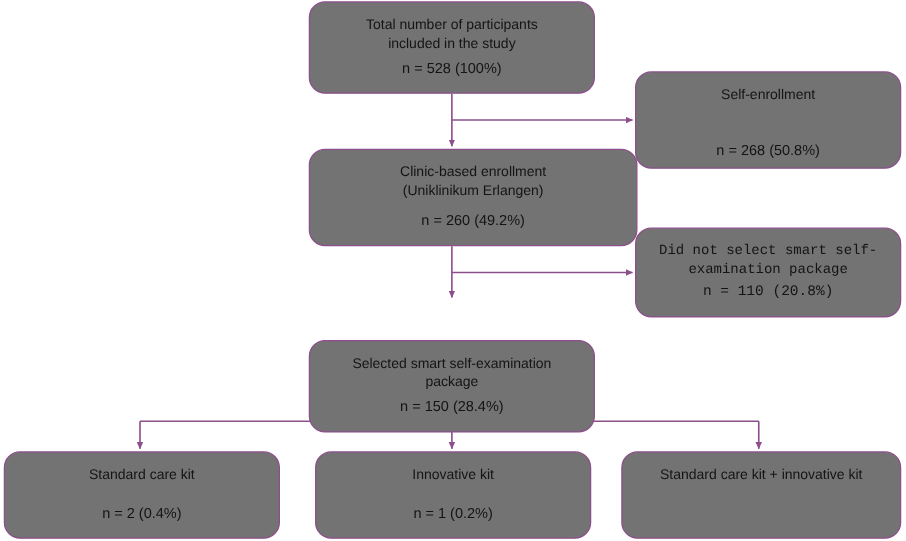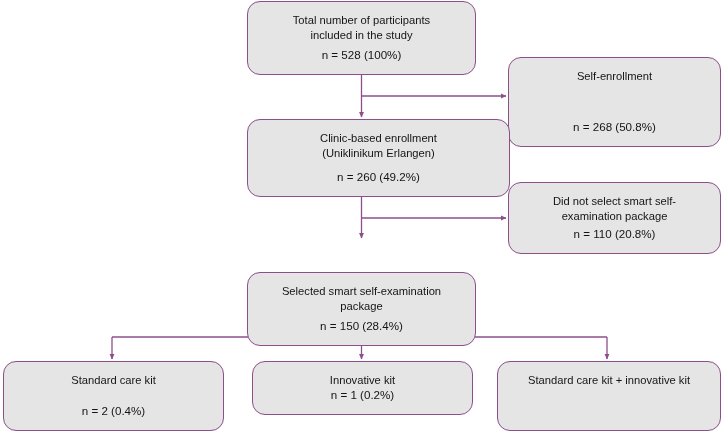--- a/index.html
+++ b/index.html
@@ -22,21 +22,21 @@
   .conn-layer {
     position: absolute;
     left: 0; top: 0;
     width: 725px;
     height: 433px;
     pointer-events: none;
   }
   .node {
     position: absolute;
     box-sizing: border-box;
-    background: #e5e5e5;
+    background: #737373;
     border: 1.3px solid #8c4f8b;
     border-radius: 13px;
     display: flex;
     flex-direction: column;
     align-items: center;
     justify-content: flex-start;
     color: #111111;
     font-size: 11.2px;
     line-height: 14.5px;
     text-align: center;
@@ -51,26 +51,26 @@
   .node .count {
     font-size: 11.6px;
     line-height: 14.6px;
     color: #141414;
     margin-top: auto;
     padding-bottom: 2px;
   }
 
   
   #n-total       { left: 247px; top: 1px;   width: 229px; height: 74px; }
-  #n-selfenroll  { left: 508px; top: 57px;  width: 213px; height: 90px; gap: 30px; }
+  #n-selfenroll  { left: 508px; top: 57px;  width: 213px; height: 78px; gap: 30px; }
   #n-clinic      { left: 247px; top: 119px; width: 263px; height: 78px; }
-  #n-notselect   { left: 508px; top: 182px; width: 213px; height: 72px; }
+  #n-notselect   { left: 508px; top: 182px; width: 213px; height: 72px; font-family: Liberation Mono, monospace; }
   #n-selected    { left: 247px; top: 240px; width: 229px; height: 74px; margin-top: 32px; }
   #n-standard    { left: 3px;   top: 361px; width: 221px; height: 70px; }
-  #n-innovative  { left: 252px; top: 361px; width: 221px; height: 54px; }
+  #n-innovative  { left: 252px; top: 361px; width: 221px; height: 70px; }
   #n-both        { left: 497px; top: 361px; width: 224px; height: 70px; gap: 16px; }
 </style>
 </head>
 <body>
 
 <div id="flow">
 
   <svg class="conn-layer" width="725" height="433" viewBox="0 0 725 433">
     <defs>
       <marker id="arrowhead" markerWidth="7" markerHeight="7" refX="5.4" refY="2.6" orient="auto" markerUnits="userSpaceOnUse">

